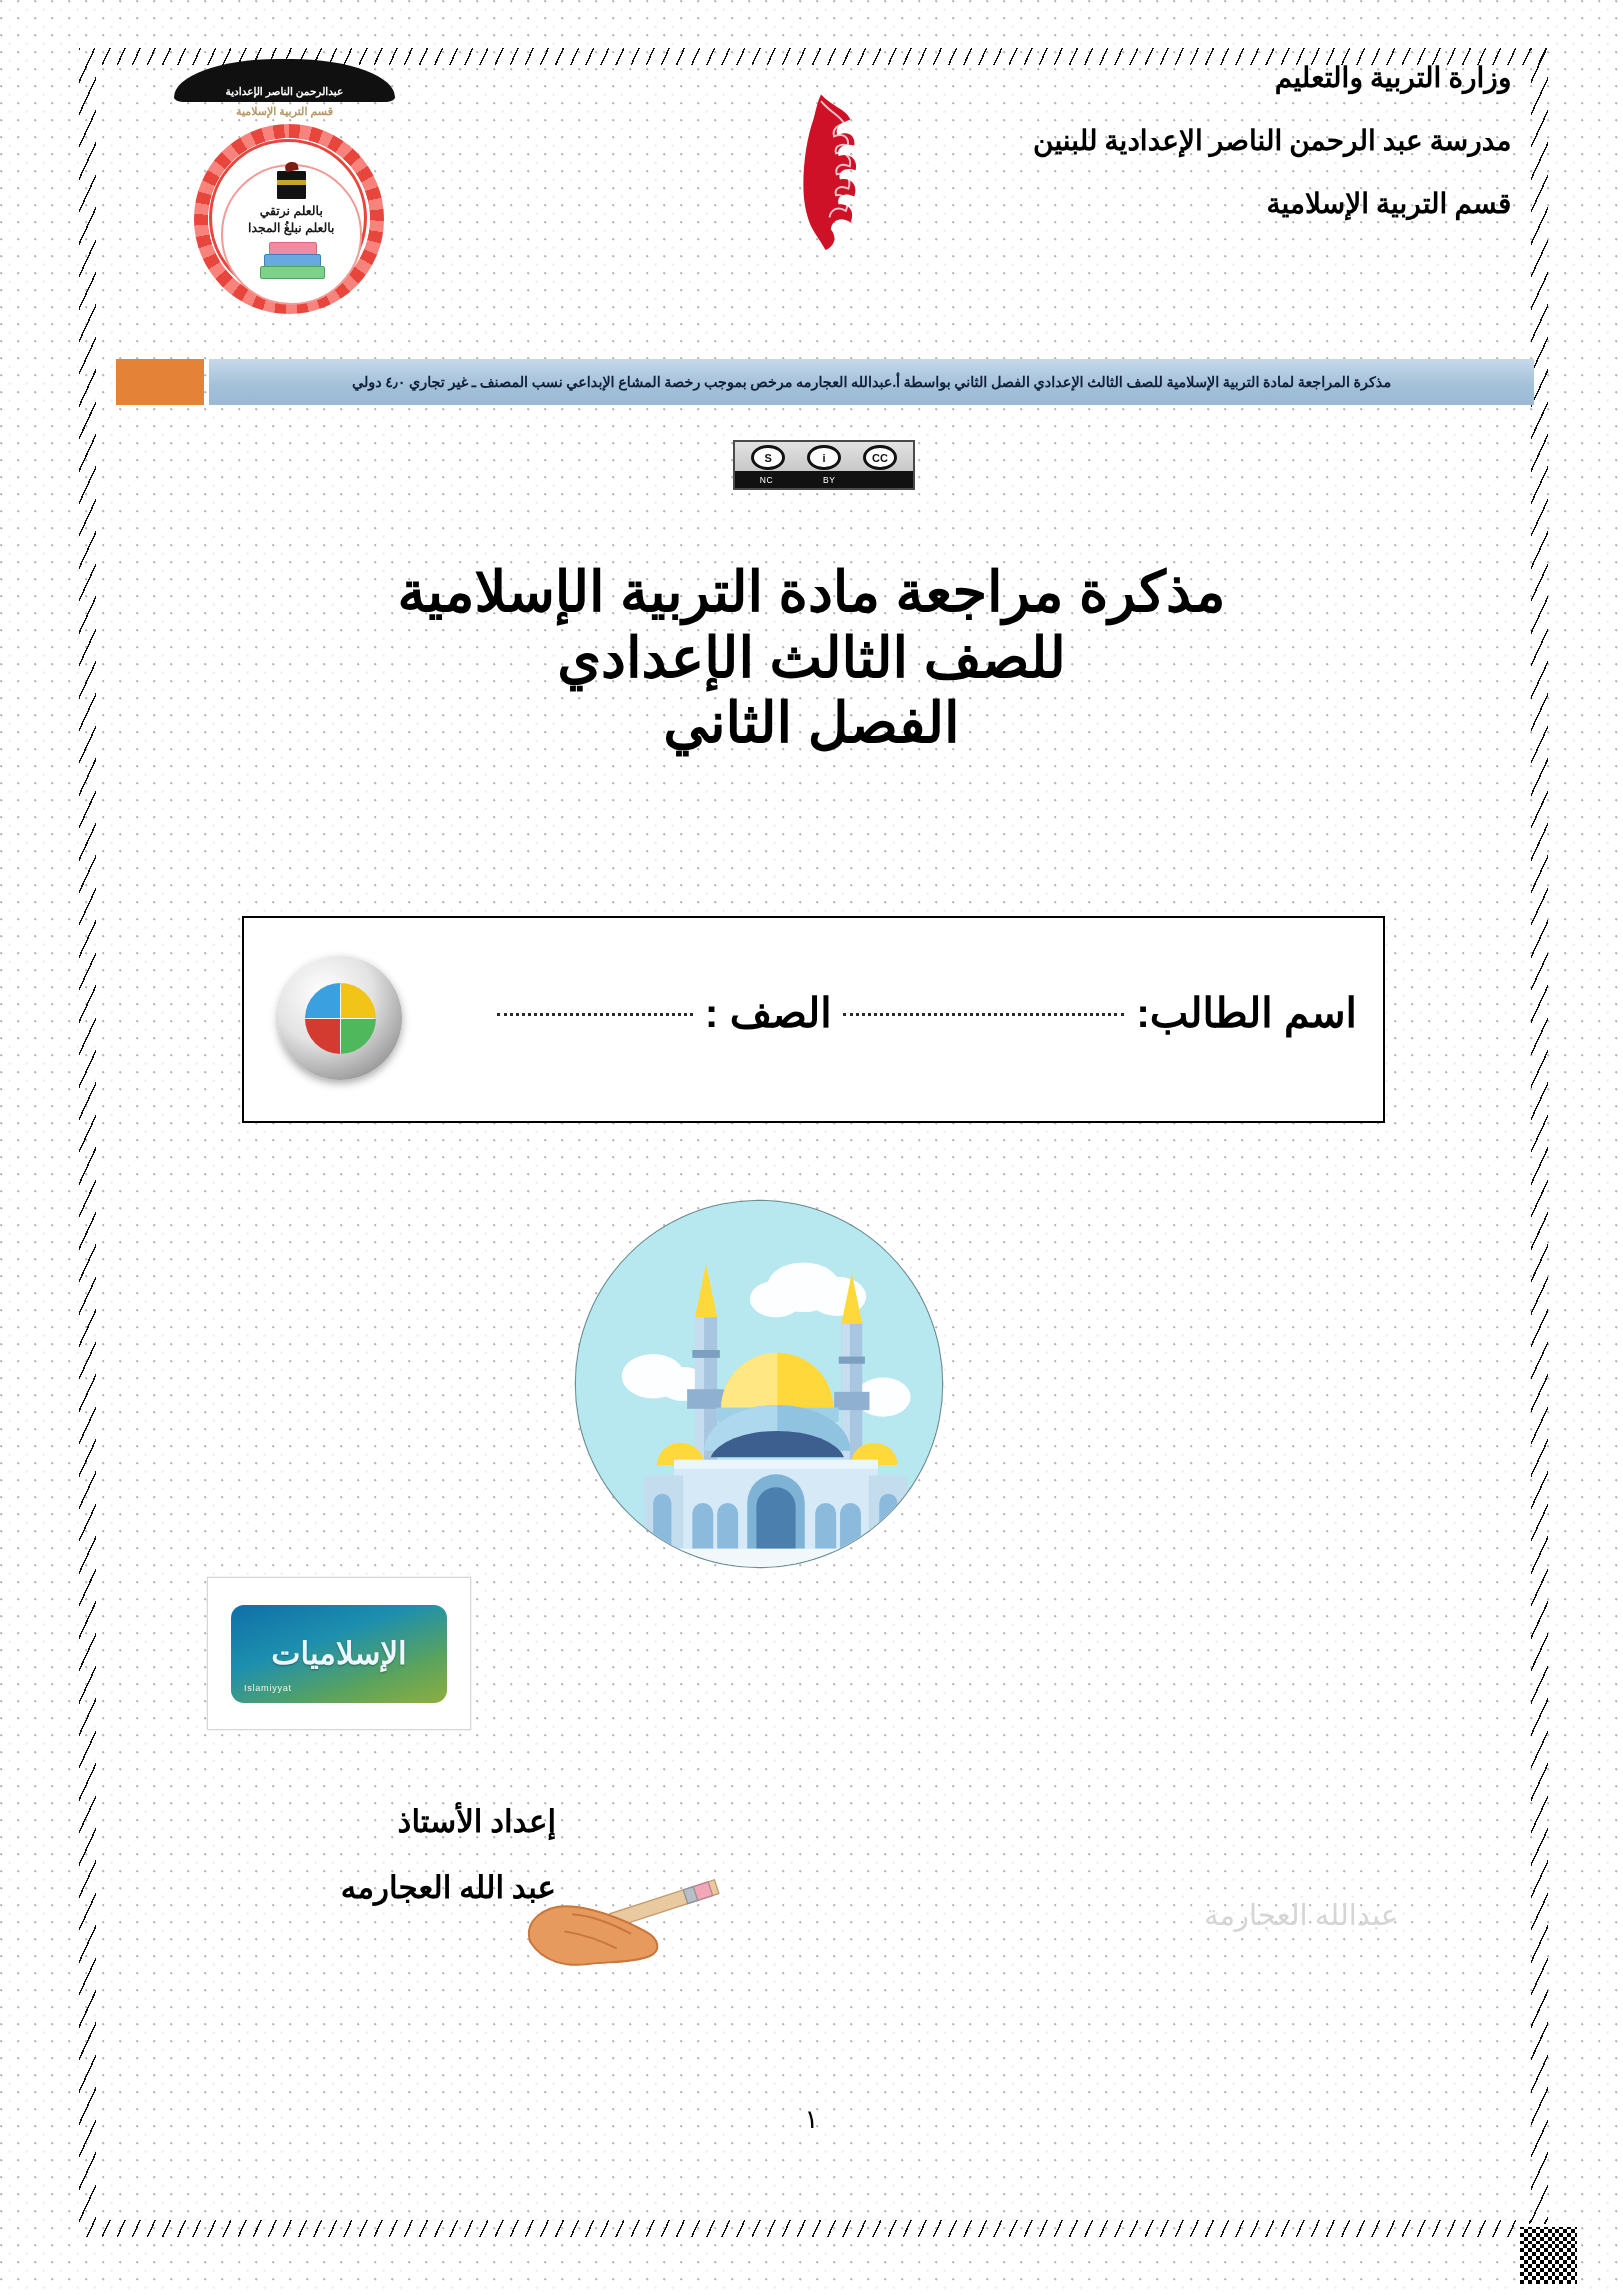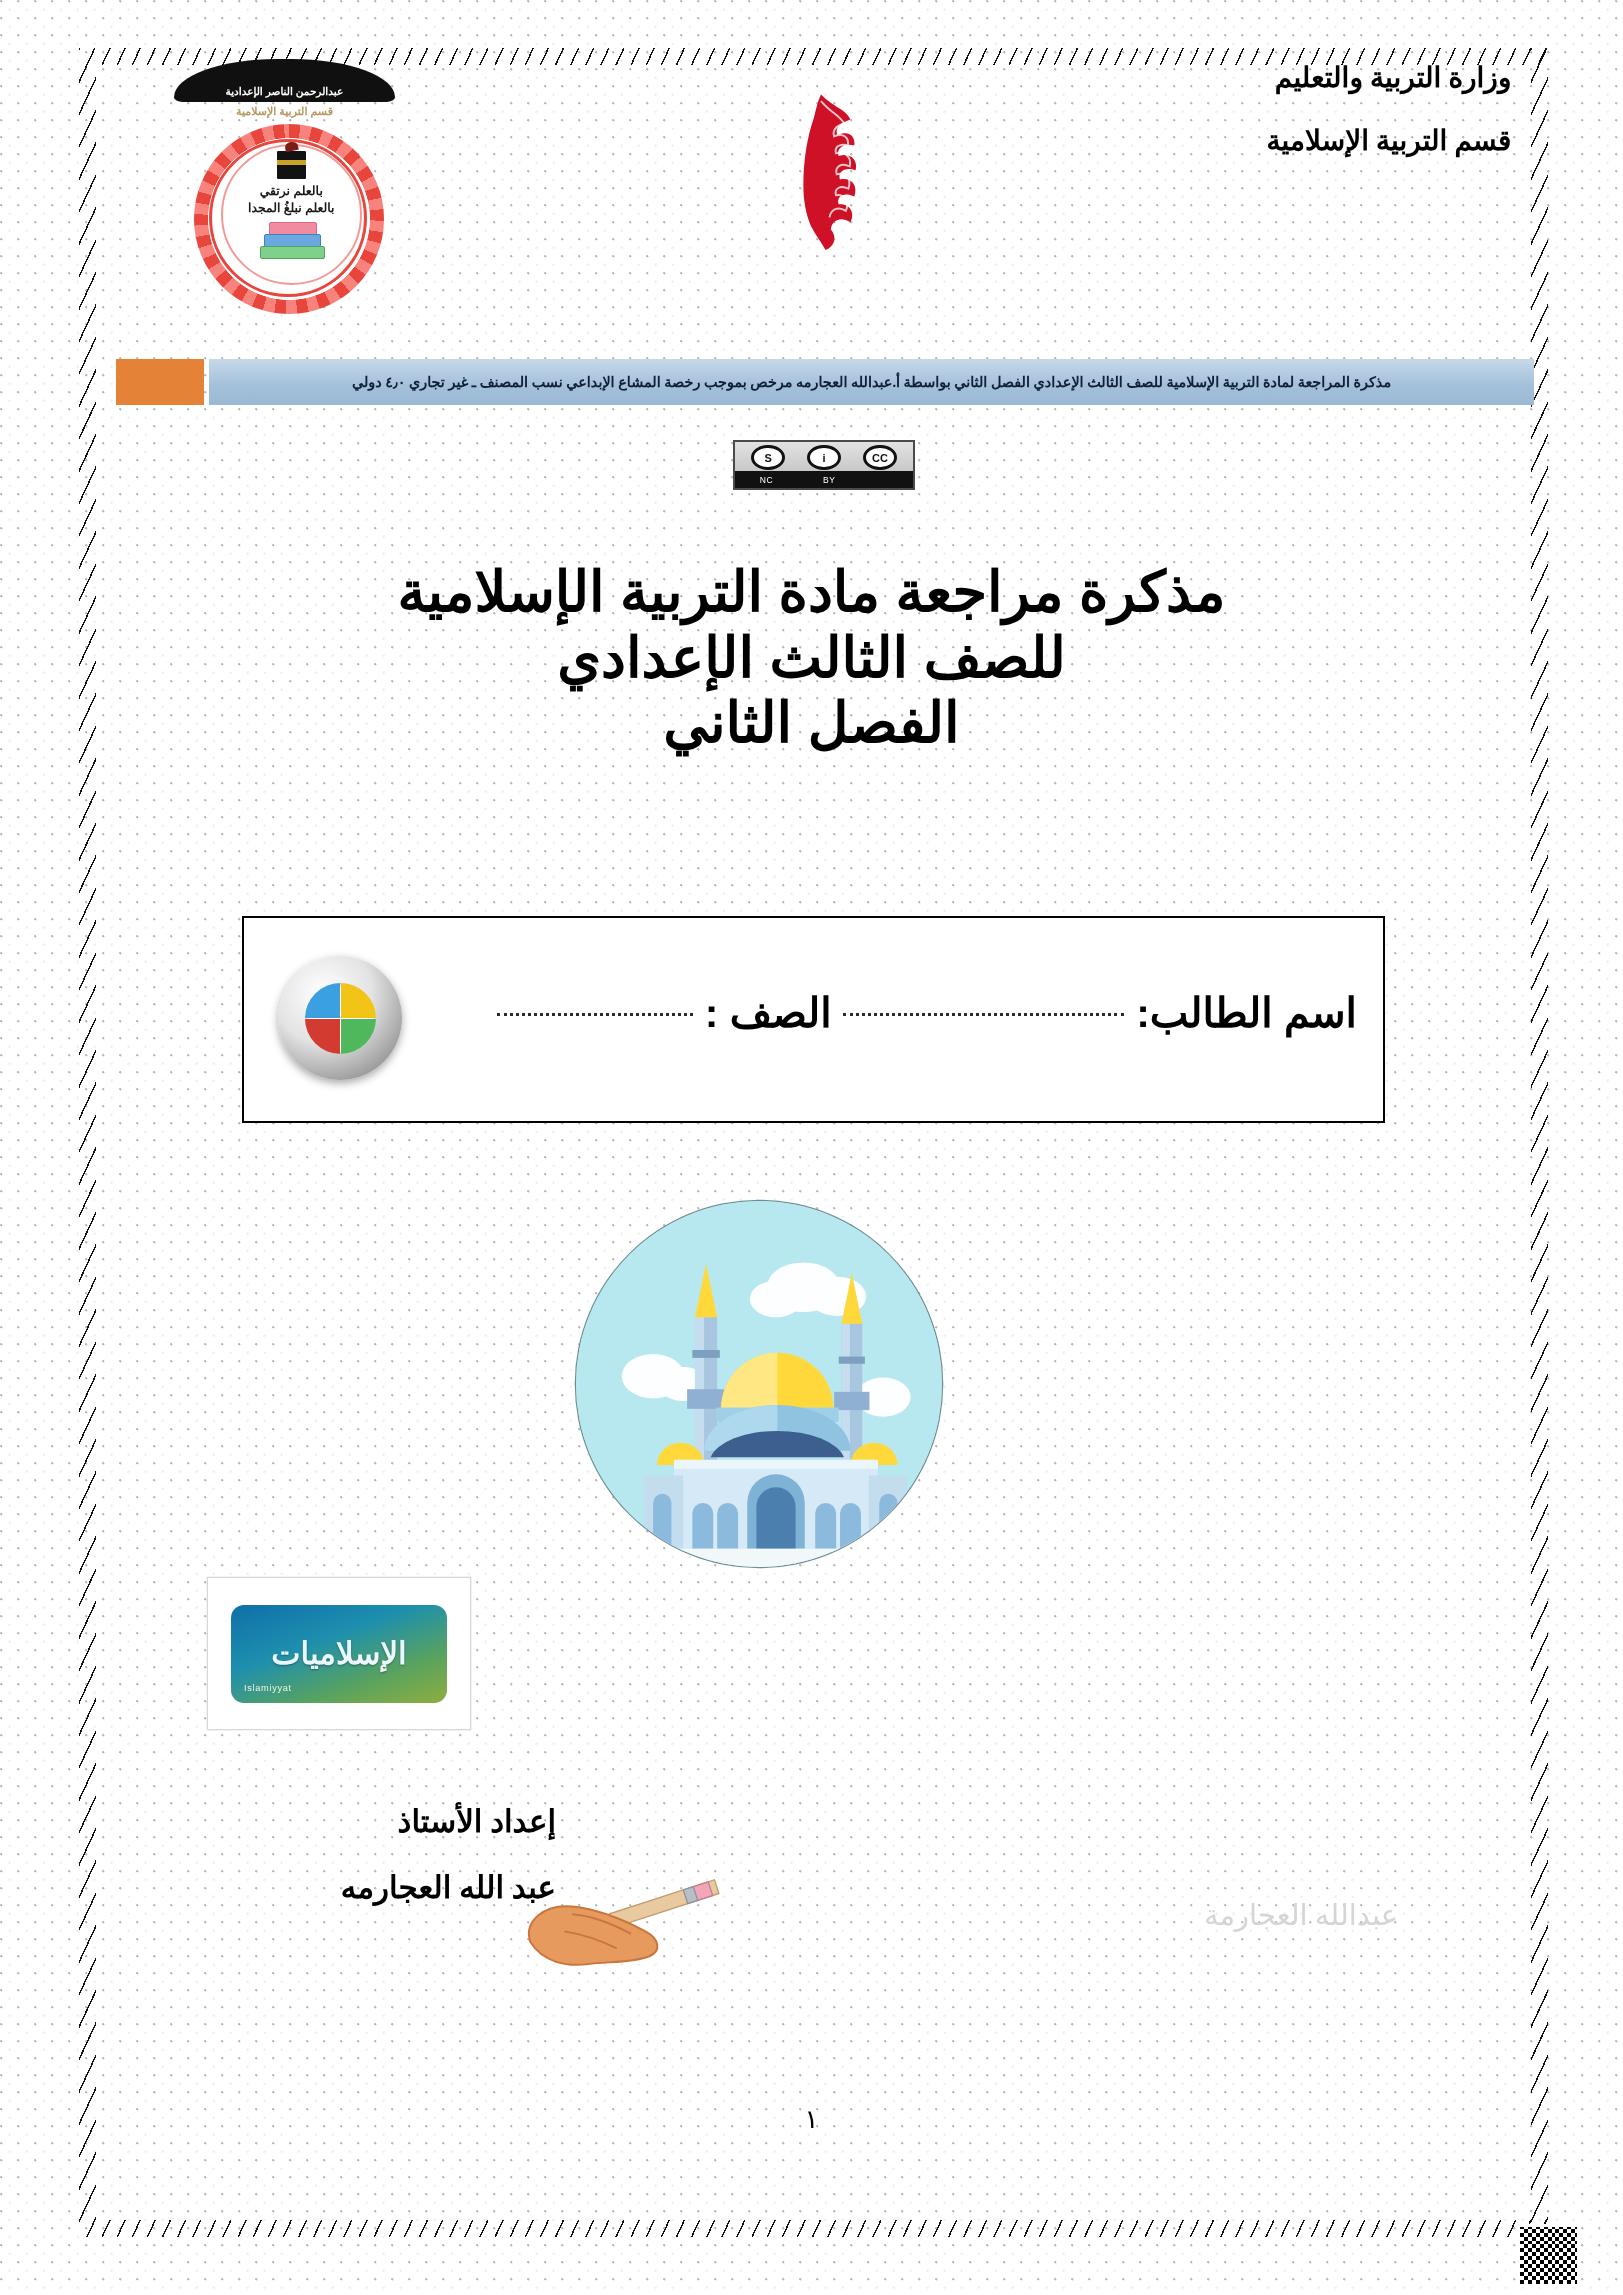--- a/index.html
+++ b/index.html
@@ -50,21 +50,21 @@
     position:absolute;left:23.6px;top:65px;width:190px;height:190px;border-radius:50%;
     background:
       radial-gradient(circle at 50% 50%, #ffffff 0 60%, rgba(255,255,255,0) 60.5%),
       repeating-conic-gradient(from 0deg,#e8453c 0 7deg,#f7837c 7deg 14deg);
   }
   .seal-inner{
     position:absolute;left:15.7px;top:15.7px;width:158px;height:158px;border-radius:50%;
     background:#fff;border:3.3px solid #e8453c;box-sizing:border-box;
   }
   .seal-inner2{
-    position:absolute;left:8.5px;top:2px;width:141px;height:141px;border-radius:50%;
+    position:absolute;left:8.5px;top:22px;width:141px;height:141px;border-radius:50%;
     background:#fff;border:2px solid #f29b96;box-sizing:border-box;
     display:flex;flex-direction:column;align-items:center;justify-content:flex-start;padding-top:5.2px;
   }
   .kaaba{width:29px;height:27.5px;background:#121212;border-radius:1.3px;position:relative;margin-bottom:3.9px;}
   .kaaba:before{content:"";position:absolute;left:0;top:8.5px;width:29px;height:4.6px;background:#c9a227;}
   .kaaba:after{content:"";position:absolute;left:-5.9px;top:-9.2px;width:13px;height:9.2px;
     background:#7a1d17;border-radius:50% 50% 0 0;transform:rotate(-12deg);left:7.9px;}
   .motto{font-size:12.4px;font-weight:bold;color:#1a1a1a;line-height:1.42;text-align:center;
     font-family:"Liberation Sans",sans-serif;}
   .books{position:relative;width:63px;height:37px;margin-top:3.9px;}
@@ -211,20 +211,21 @@
                  C52 192 48 170 48 146 C48 110 54 72 64 44 C67 32 70 18 75 8 Z" fill="#CE1126"></path>
         <path d="M75 18 C90 36 104 40 110 52 C98 56 92 62 95 72 C110 66 118 74 116 86
                  C104 82 95 88 98 98 C112 94 122 104 119 118 C106 112 96 118 99 130
                  C114 126 122 138 117 152 C104 146 95 152 98 162 C111 160 119 172 113 186
                  C101 178 90 184 88 196" fill="none" stroke="#ffffff" stroke-width="3" opacity=".75"></path>
       </svg>
     </div>
 
     <div id="minlines">
       <div>وزارة التربية والتعليم</div>
+      <div>مدرسة عبد الرحمن الناصر الإعدادية  للبنين</div>
       <div>قسم التربية الإسلامية</div>
     </div>
 
   </div>
 
   <div id="lic">
     <div id="lic-tab"></div>
     <div id="lic-bar">
       <span>مذكرة المراجعة لمادة التربية الإسلامية للصف الثالث الإعدادي الفصل الثاني بواسطة أ.عبدالله العجارمه مرخص بموجب رخصة المشاع الإبداعي نسب المصنف ـ غير تجاري ٤٫٠ دولي</span>
     </div>

